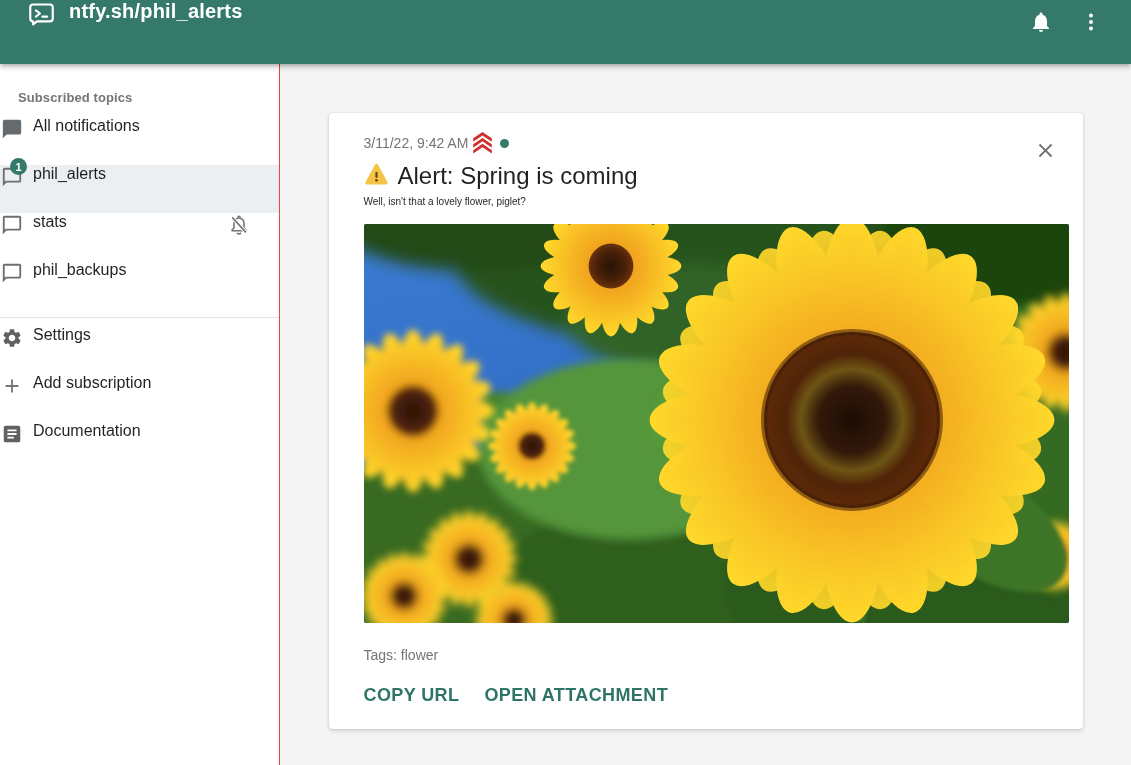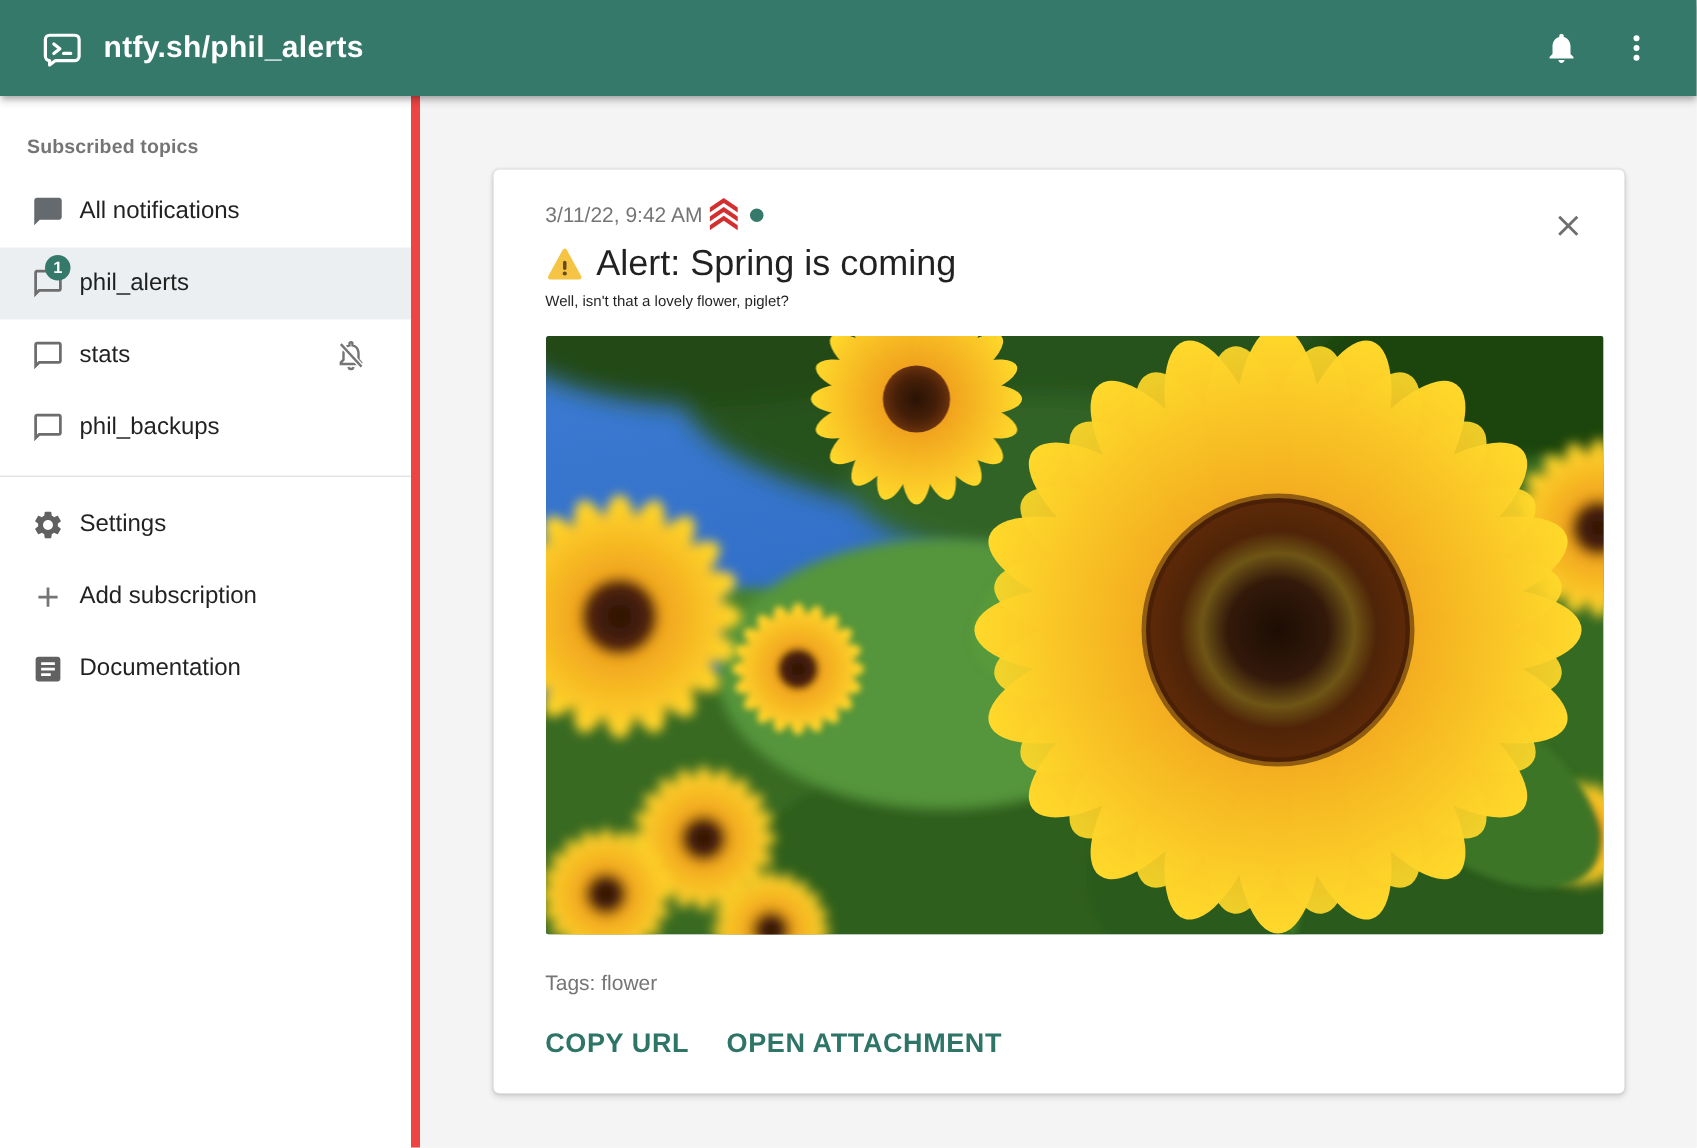--- a/index.html
+++ b/index.html
@@ -2,36 +2,36 @@
 <html><head>
 <meta charset="utf-8">
 <style>
   * { margin:0; padding:0; box-sizing:border-box; }
   html,body { width:1131px; height:765px; overflow:hidden; }
   body { font-family:"Liberation Sans", sans-serif; background:#f4f4f4; color:rgba(0,0,0,.87); }
 
   
   .appbar {
     position:fixed; top:0; left:0; right:0; height:64px; z-index:30;
-    background:#35796a; display:flex; align-items:center;
+    background:#35796a; display:flex; 
     padding:0 18px 0 28px; box-shadow:0 2px 4px -1px rgba(0,0,0,.25), 0 4px 5px 0 rgba(0,0,0,.14);
   }
   .appbar .logo { width:27px; height:27px; display:flex; }
   .appbar h1 { font-size:20px; font-weight:bold; color:#fff; margin-left:14px; letter-spacing:.2px; flex:1; }
   .iconbtn { width:44px; height:44px; border:none; background:transparent; display:flex;
              align-items:center; justify-content:center; cursor:pointer; border-radius:50%; }
   .appbar .iconbtn + .iconbtn { margin-left:6px; }
 
   
   .sidebar {
     position:fixed; top:64px; left:0; bottom:0; width:280px; background:#fff;
-    border-right:6px solid #ef4444; z-index:10; padding-top:2px;
+    border-right:1px solid #ef4444; z-index:10; padding-top:2px;
   }
   .subheader { padding:24px 16px 12px 18px; font-size:13px; color:#757575; font-weight:bold; letter-spacing:.1px; }
-  .nav-item { height:48px; display:flex; align-items:center; padding-left:20px; cursor:pointer; position:relative; }
+  .nav-item { height:48px; display:flex; align-items:flex-start; cursor:pointer; position:relative; }
   .nav-item.selected { background:#eceff1; }
   .nav-item .nicon { width:24px; height:24px; display:flex; align-items:center; justify-content:center; position:relative; }
   .nav-item .nlabel { margin-left:9px; font-size:16px; color:rgba(0,0,0,.87); }
   .nav-item .right-icon { position:absolute; right:28px; width:24px; height:24px; display:flex; }
   .badge {
     position:absolute; top:-7px; left:10px; min-width:17px; height:17px; border-radius:9px;
     background:#35796a; color:#fff; font-size:11px; font-weight:bold;
     display:flex; align-items:center; justify-content:center; padding:0 2px;
   }
   .divider { border:none; border-top:1px solid #e4e4e4; margin:8px 0; }
@@ -41,21 +41,21 @@
   .card {
     width:754px; margin:49px auto 0; background:#fff; border-radius:4px; position:relative;
     box-shadow:0 2px 4px rgba(0,0,0,.14), 0 0 2px rgba(0,0,0,.12);
     padding:20px 35px 14px;
   }
   .meta-row { display:flex; align-items:center; gap:5px; height:20px; }
   .timestamp { font-size:14px; color:#757575; }
   .new-dot { width:9px; height:9px; border-radius:50%; background:#35796a; margin-left:3px; }
   .close-btn { position:absolute; top:24px; right:24px; width:26px; height:26px; border:none;
                background:transparent; cursor:pointer; display:flex; align-items:center; justify-content:center; }
-  .card h2 { font-size:24px; font-weight:normal; margin-top:9px; display:flex; align-items:center; gap:9px; line-height:1.2; }
+  .card h2 { font-size:24px; font-weight:normal; margin-top:9px; display:flex; gap:9px; line-height:1.2; }
   .card .body-text { font-size:10px; margin-top:5px; margin-bottom:17px; color:rgba(0,0,0,.87); }
   .photo { width:705px; height:399px; border-radius:2px; overflow:hidden; cursor:pointer; display:block; }
   .tags { margin-top:24px; font-size:14px; color:#757575; }
   .actions { margin-top:13px; margin-left:-8px; display:flex; gap:9px; }
   .text-btn { border:none; background:transparent; color:#2e7568; font-weight:bold; font-size:18px;
               letter-spacing:.4px; padding:9px 8px; cursor:pointer; border-radius:4px;text-align:right; }
 </style>
 </head>
 <body>
 

